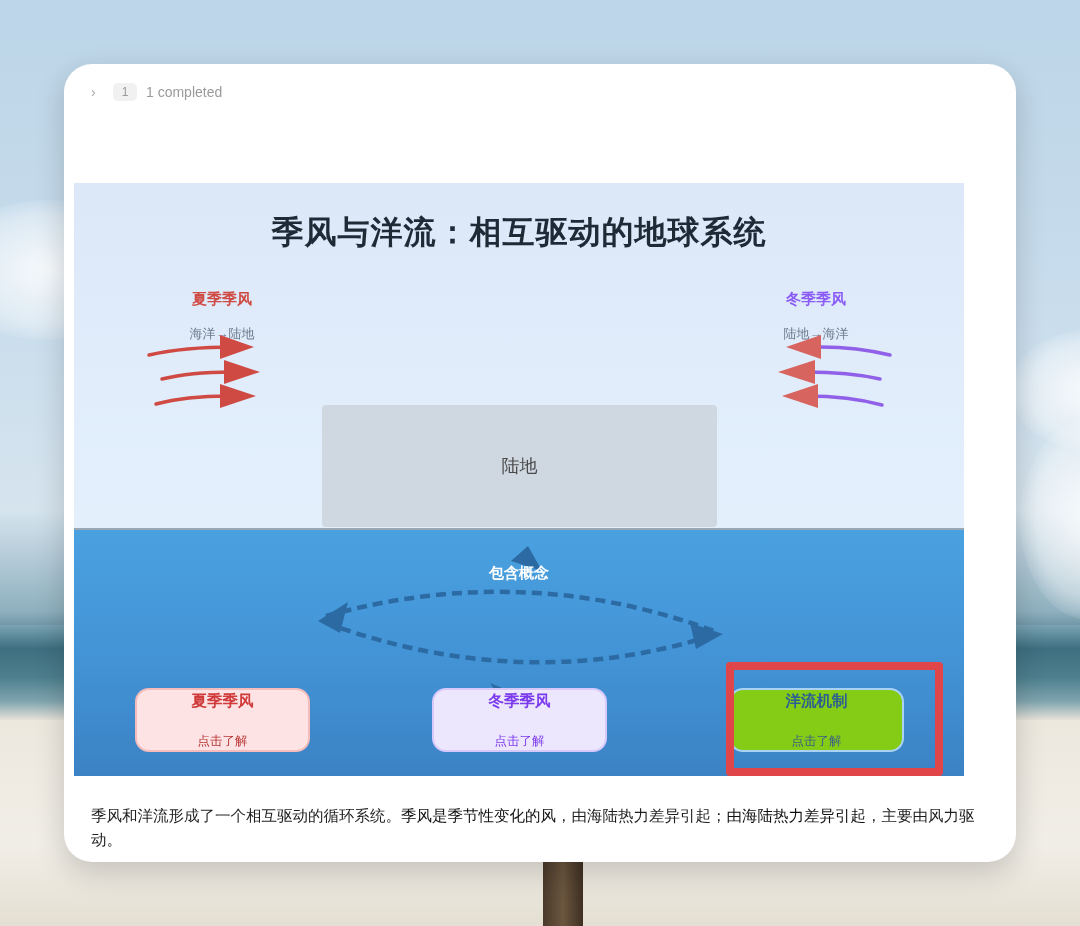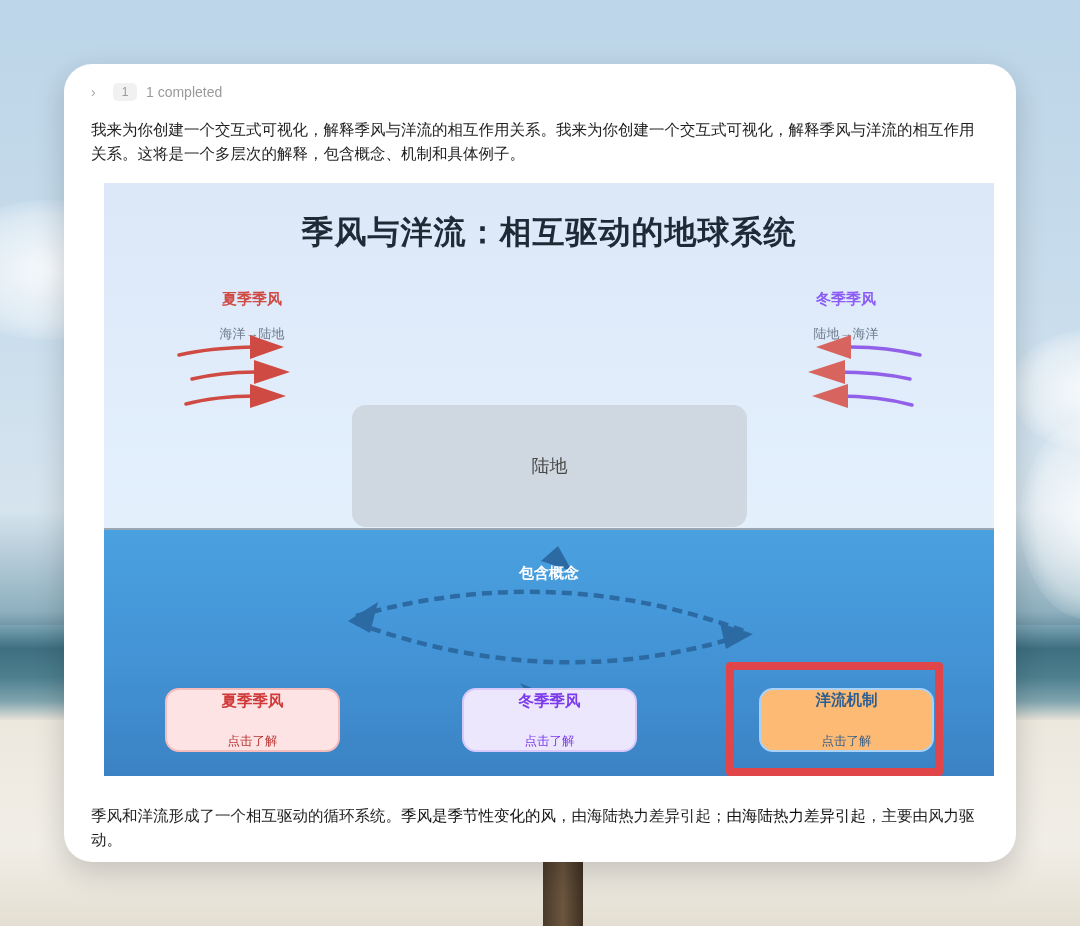--- a/index.html
+++ b/index.html
@@ -39,21 +39,21 @@
   .badge {
     display: inline-flex; align-items: center; justify-content: center;
     min-width: 24px; height: 18px; padding: 0 6px; margin-right: 9px;
     background: #f1f1f1; border-radius: 5px; font-size: 12px; color: #9a9a9a;
   }
   .intro {
     position: absolute; left: 27px; top: 54px; width: 885px;
     font-size: 15.5px; line-height: 24px; color: #1f1f1f;
   }
   .viz {
-    position: absolute; left: 40px; top: 119px; width: 890px; height: 677px;
+    position: absolute; left: 10px; top: 119px; width: 890px; height: 677px;
     overflow: hidden;
   }
   .sky {
     position: absolute; left: 0; top: 0; width: 890px; height: 345px;
     background: linear-gradient(180deg, #dce8f8 0%, #e0ecfa 50%, #e3f0fc 100%);
   }
   .ocean {
     position: absolute; left: 0; top: 345px; width: 890px; height: 248px;
     background: linear-gradient(180deg, #4aa1e0 0%, #4394d6 50%, #3b82c4 100%);
     border-top: 2px solid #9aa8b4;
@@ -66,21 +66,21 @@
     position: absolute; text-align: center; width: 120px;
   }
   .wind-label .name { font-size: 15px; font-weight: bold; }
   .wind-label .dir { font-size: 13px; color: #6b7a8c; margin-top: 16px; }
   .summer-label { left: 88px; top: 107px; }
   .summer-label .name { color: #d04a44; }
   .winter-label { left: 682px; top: 107px; }
   .winter-label .name { color: #8b5cf6; }
   .land {
     position: absolute; left: 248px; top: 222px; width: 395px; height: 122px;
-    background: #cfd7e0; border-radius: 14px;
+    background: #cfd7e0; border-radius: 4px;
     display: flex; align-items: center; justify-content: center;
     font-size: 18px; color: #4a4a4a;
   }
   .ocean-label {
     position: absolute; left: 395px; top: 381px; width: 100px; text-align: center;
     font-size: 15px; font-weight: bold; color: #ffffff;
   }
   svg.overlay { position: absolute; left: 0; top: 0; }
   .info-btn {
     position: absolute; top: 505px; width: 175px; height: 64px;
@@ -89,21 +89,21 @@
     cursor: pointer;
   }
   .info-btn .t { font-size: 15.5px; font-weight: bold; }
   .info-btn .s { font-size: 12.5px; margin-top: 21px; }
   .btn-summer { left: 61px; background: #fde3e3; border: 2px solid #f6bcbc; }
   .btn-summer .t { color: #d03a3a; }
   .btn-summer .s { color: #b83434; }
   .btn-winter { left: 358px; background: #ede7fd; border: 2px solid #d7c9fb; }
   .btn-winter .t { color: #7c3aed; }
   .btn-winter .s { color: #7c3aed; }
-  .btn-ocean { left: 655px; background: #fdba74; border: 2px solid #a9d2f6; justify-content: space-between; }
+  .btn-ocean { left: 655px; background: #84cc16; border: 2px solid #a9d2f6; }
   .btn-ocean .t { color: #2d5f93; }
   .btn-ocean .s { color: #3a5f85; }
   .highlight {
     position: absolute; left: 726px; top: 662px; width: 217px; height: 114px;
     border: 8px solid #e0454a; border-radius: 4px; pointer-events: none;
   }
   .footer-text {
     position: absolute; left: 27px; top: 740px; width: 885px;
     font-size: 15.5px; line-height: 24px; color: #1f1f1f;
   }
@@ -119,21 +119,20 @@
 <div class="bg-sand"></div>
 <div class="bg-trunk"></div>
 
 <div class="card">
   <div class="status-row">
     <span class="chevron">›</span>
     <span class="badge">1</span>
     <span>1 completed</span>
   </div>
 
-  <p class="intro">我来为你创建一个交互式可视化，解释季风与洋流的相互作用关系。我来为你创建一个交互式可视化，解释季风与洋流的相互作用关系。这将是一个多层次的解释，包含概念、机制和具体例子。</p>
 
   <div class="viz">
     <div class="sky"></div>
     <div class="ocean"></div>
 
     <div class="viz-title">季风与洋流：相互驱动的地球系统</div>
 
     <div class="wind-label summer-label">
       <div class="name">夏季季风</div>
       <div class="dir">海洋→陆地</div>

